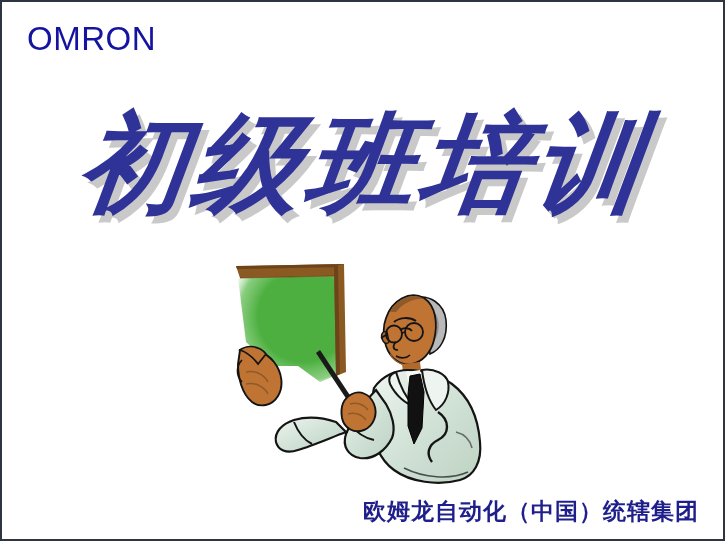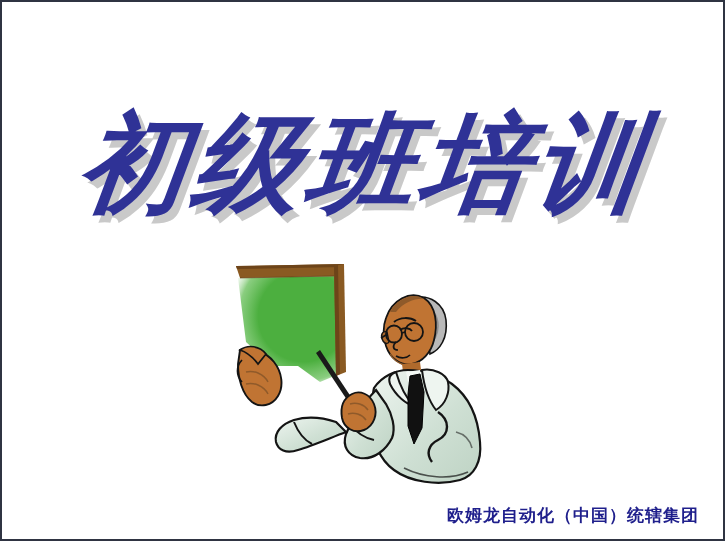--- a/index.html
+++ b/index.html
@@ -83,33 +83,34 @@
     width: 272px;
     height: 235px;
   }
 
   
   #company-line {
     position: absolute;
     right: 24px;
     bottom: 14px;
     font-family: "DejaVu Serif", "Liberation Serif", serif;
-    font-size: 17px;
+    font-size: 23px;
     font-weight: 700;
     letter-spacing: 1px;
     color: #1f1f8c;
     white-space: nowrap;
     line-height: 1.2;
   }
 </style>
 </head>
 <body>
 
 <div id="slide" style="background: rgb(255, 255, 255); border-color: rgb(47, 52, 66);">
 
+  <div id="omron-logo" style="color: rgb(20, 20, 160);">OMRON</div>
 
   <div id="title-block">
     <div class="title-layer" id="title-shadow" aria-hidden="true" style="color: rgb(201, 201, 201);">初级班培训</div>
     <div class="title-layer" id="title-main" style="color: rgb(47, 50, 150);">初级班培训</div>
   </div>
 
   <div id="illustration">
     <svg viewBox="0 0 272 235" xmlns="http://www.w3.org/2000/svg">
       <defs>
 

